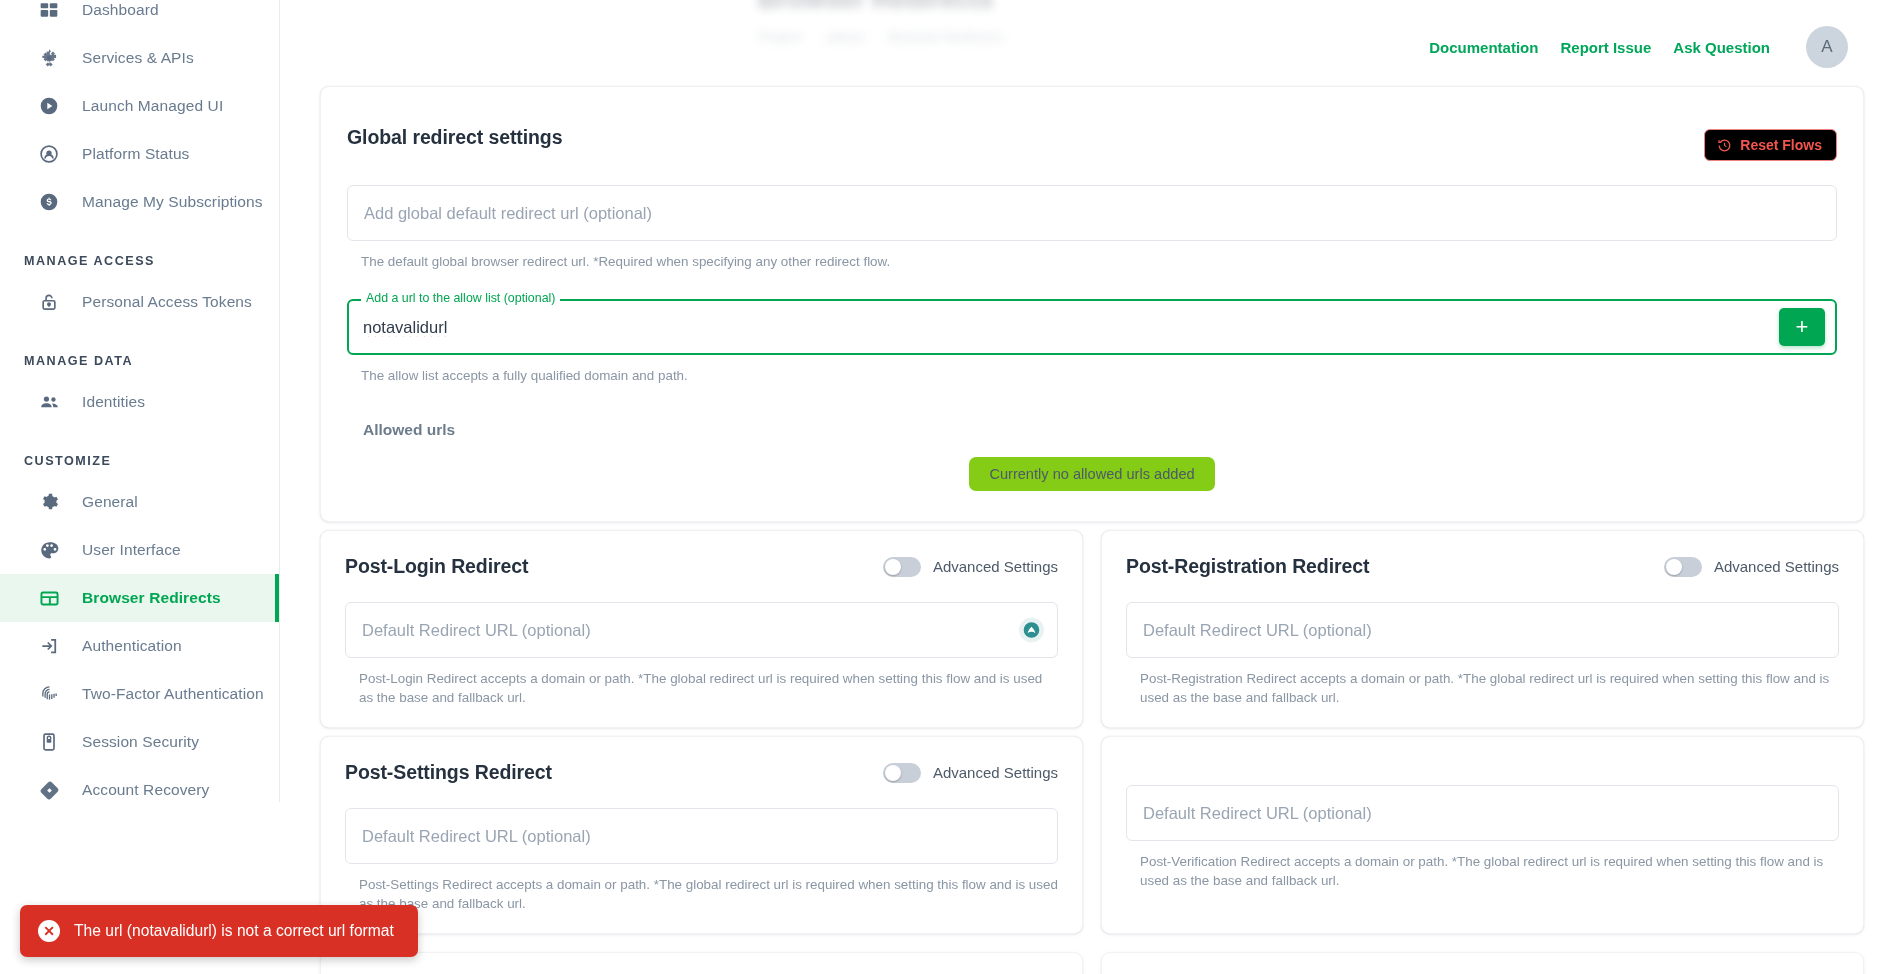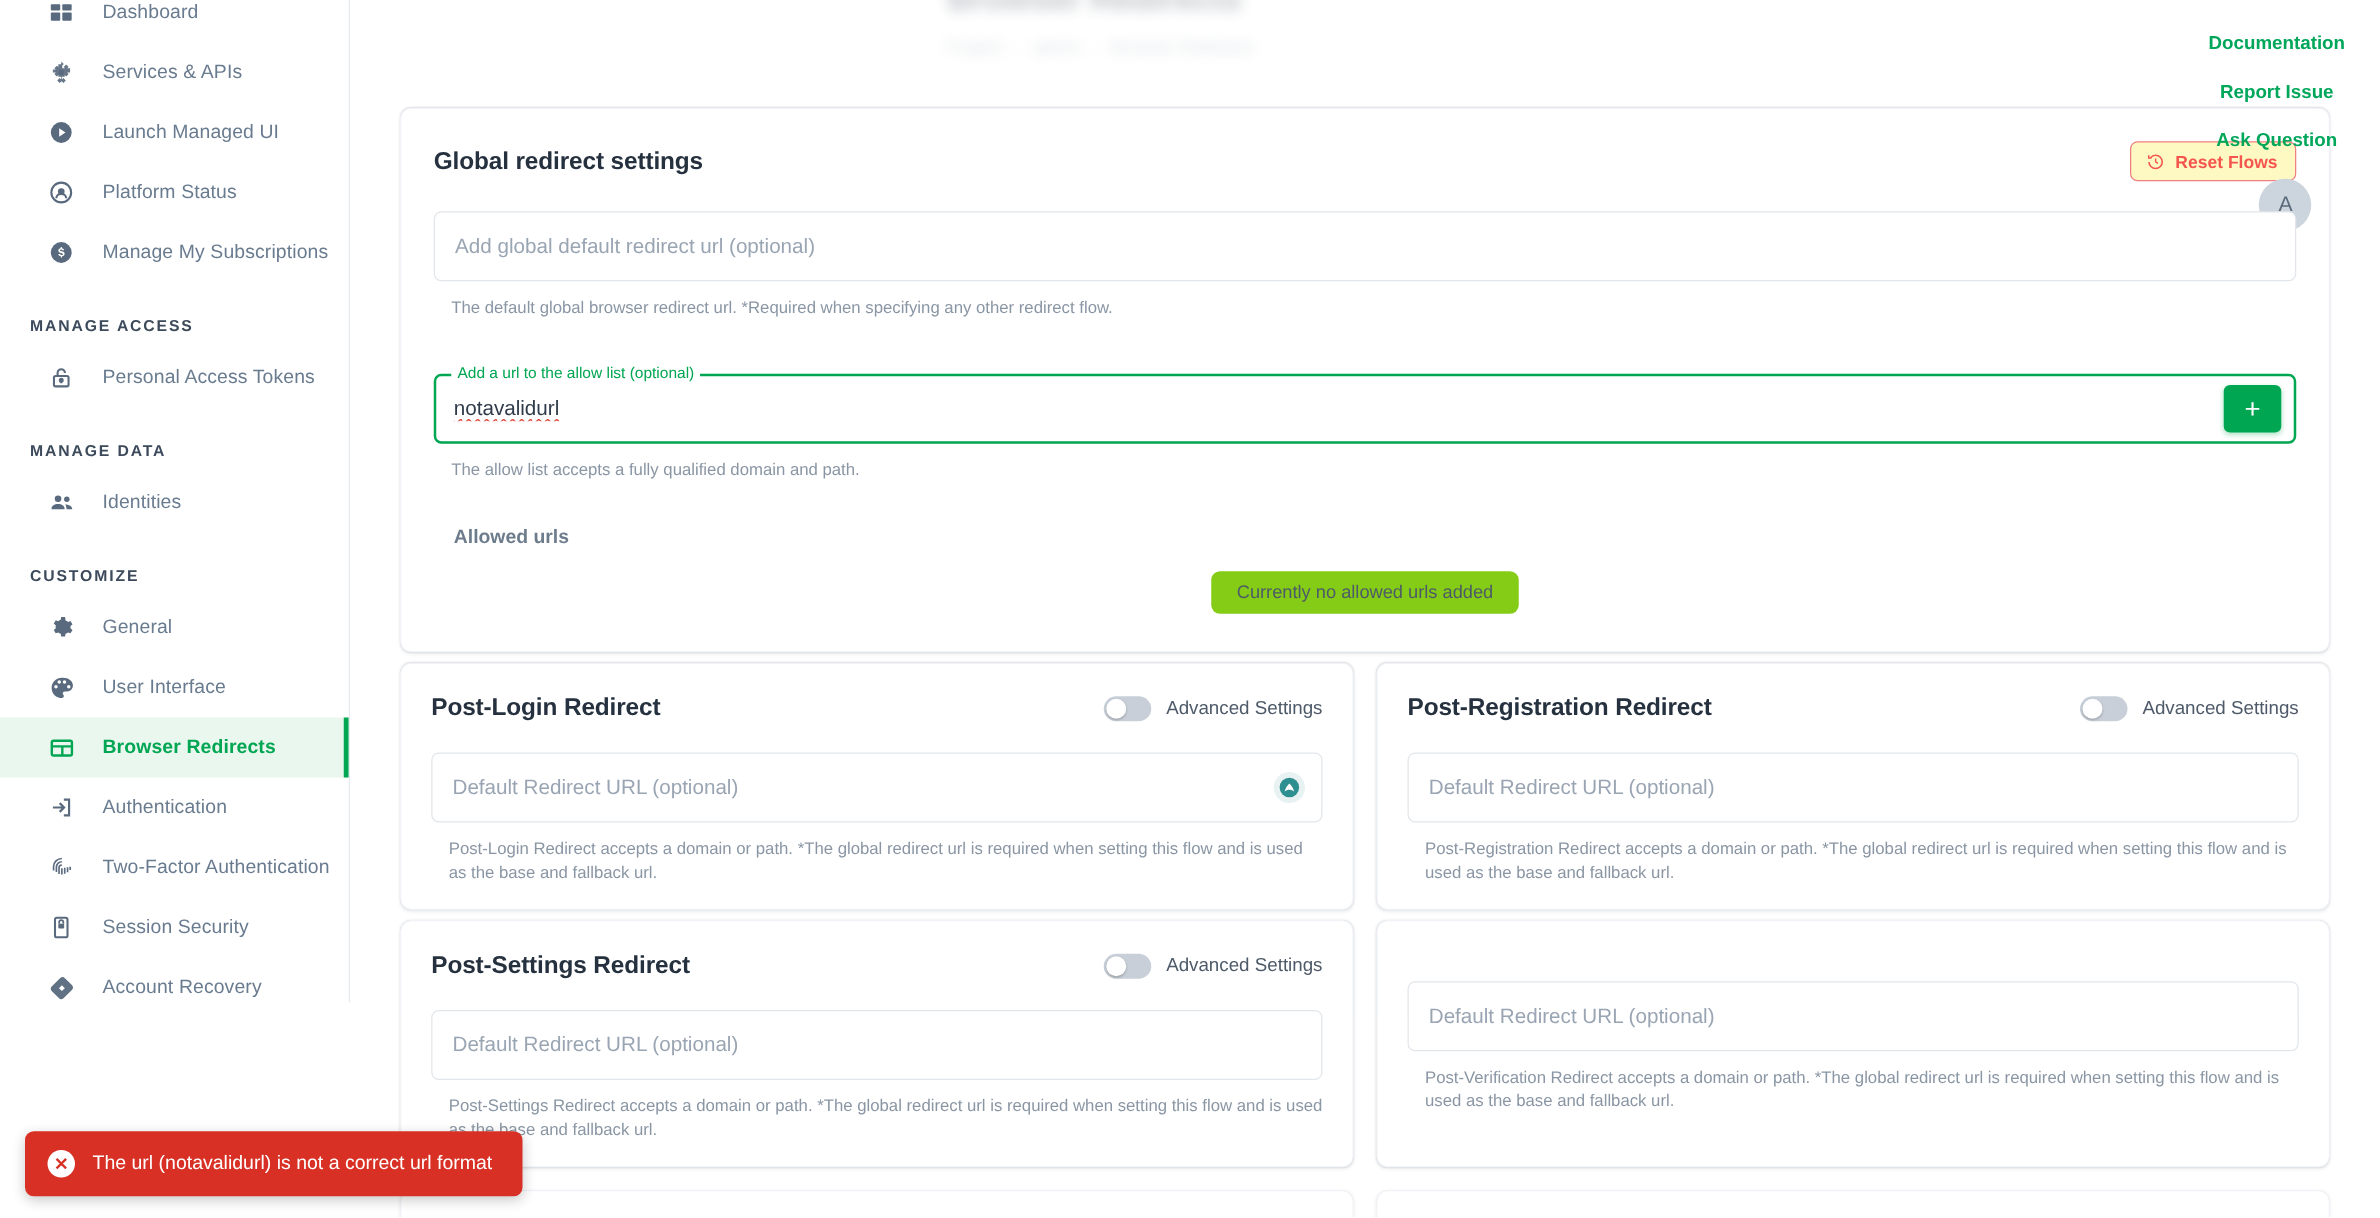--- a/index.html
+++ b/index.html
@@ -73,22 +73,22 @@
   }
   .page-title {
     font-size: 27px; font-weight: bold; color: #2d3a4a;
     letter-spacing: -.2px;
   }
   .breadcrumb { margin-top: 14px; display: flex; gap: 10px; align-items: center;
     font-size: 14px; color: #8c98a6; }
   .bc-sep { color: #c5ccd4; }
 
   .head-links {
-    position: absolute; right: 28px; top: 26px;
-    display: flex; align-items: center; gap: 22px; flex-direction: column;
+    position: absolute; right: 56px; top: 26px;
+    display: flex; align-items: center; gap: 22px;
   }
   .head-link {
     font-size: 15px; font-weight: bold; color: #00a65a;
     text-decoration: none; cursor: pointer; white-space: nowrap;
   }
   .avatar {
     width: 42px; height: 42px; border-radius: 50%;
     background: #ccd4de; color: #5c6b7c;
     display: flex; align-items: center; justify-content: center;
     font-size: 17px; margin-left: 14px; cursor: pointer;
@@ -105,26 +105,27 @@
   }
   .card-pad { padding: 26px 26px 30px 26px; }
 
   .card-title-row { display: flex; align-items: center; justify-content: space-between; }
   .card-title { font-size: 19.5px; font-weight: bold; color: #26313f; letter-spacing: -.1px; }
 
   .reset-btn {
     display: inline-flex; align-items: flex-end; gap: 8px;
     border: 1px solid #f08080;
     color: #f4564e;
-    background: #fef9c3;
+    background: #000000;
     border-radius: 6px;
     padding: 7px 14px 7px 12px;
     font-size: 14px; font-weight: bold;
     cursor: pointer;
     white-space: nowrap;
+    margin-top: 16px;
   }
   .reset-btn svg { display:block; }
 
   
   .field { margin-top: 24px; position: relative; }
   .inp {
     width: 100%; height: 56px;
     border: 1px solid #e2e6ea;
     border-radius: 6px;
     background: #fff;
@@ -134,21 +135,21 @@
     font-family: "Liberation Sans", sans-serif;
     outline: none;
   }
   .inp::placeholder { color: #9aa5b3; }
   .helper {
     margin-top: 11px; padding-left: 14px;
     font-size: 13.4px; color: #8a96a4; line-height: 1.42;
   }
 
   
-  .field-outline { position: relative; margin-top: 44px; }
+  .field-outline { position: relative; margin-top: 28px; }
   .outline-box {
     position: relative;
     border: 2px solid #00a651;
     border-radius: 6px;
     height: 56px;
     display: flex; align-items: center;
     padding: 0 10px 0 14px;
     background: #fff;
   }
   .outline-legend {

